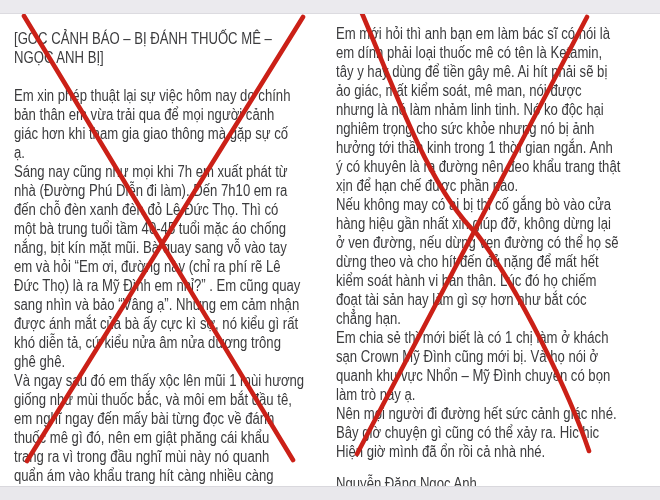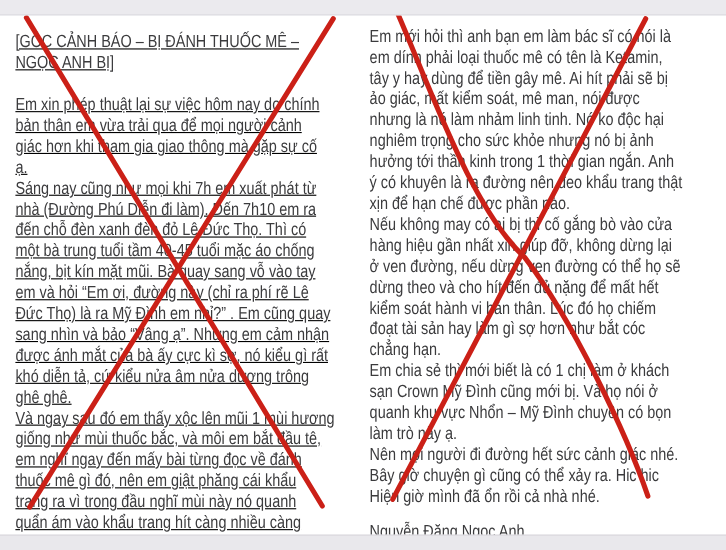--- a/index.html
+++ b/index.html
@@ -4,21 +4,21 @@
 <style>
   html,body{margin:0;padding:0;background:#ffffff;}
   .page{
     position:relative;width:660px;height:500px;overflow:hidden;
     background:#ffffff;font-family:"Liberation Sans","DejaVu Sans",sans-serif;
   }
   .bar{position:absolute;left:0;width:660px;z-index:5;}
   .bar-top{top:0;height:13px;background:#ebeaee;border-bottom:1px solid #dcdbe0;}
   .bar-bottom{bottom:0;height:13px;background:#e9e8ec;border-top:1px solid #d9d8dd;}
   .col{position:absolute;z-index:1;}
-  .col-left{left:14px;top:29px;text-decoration:underline;}
+  .col-left{left:14px;top:29px;}
   .col-right{left:336px;top:24px;}
   .line{
     height:19px;line-height:19px;font-size:16px;color:#3b3b3d;
     white-space:nowrap;transform:scaleX(0.82);transform-origin:0 0;
   }
   .signature{position:absolute;left:336px;top:474px;z-index:1;}
   .cross-overlay{position:absolute;left:0;top:0;z-index:3;pointer-events:none;}
 </style>
 </head>
 <body>

